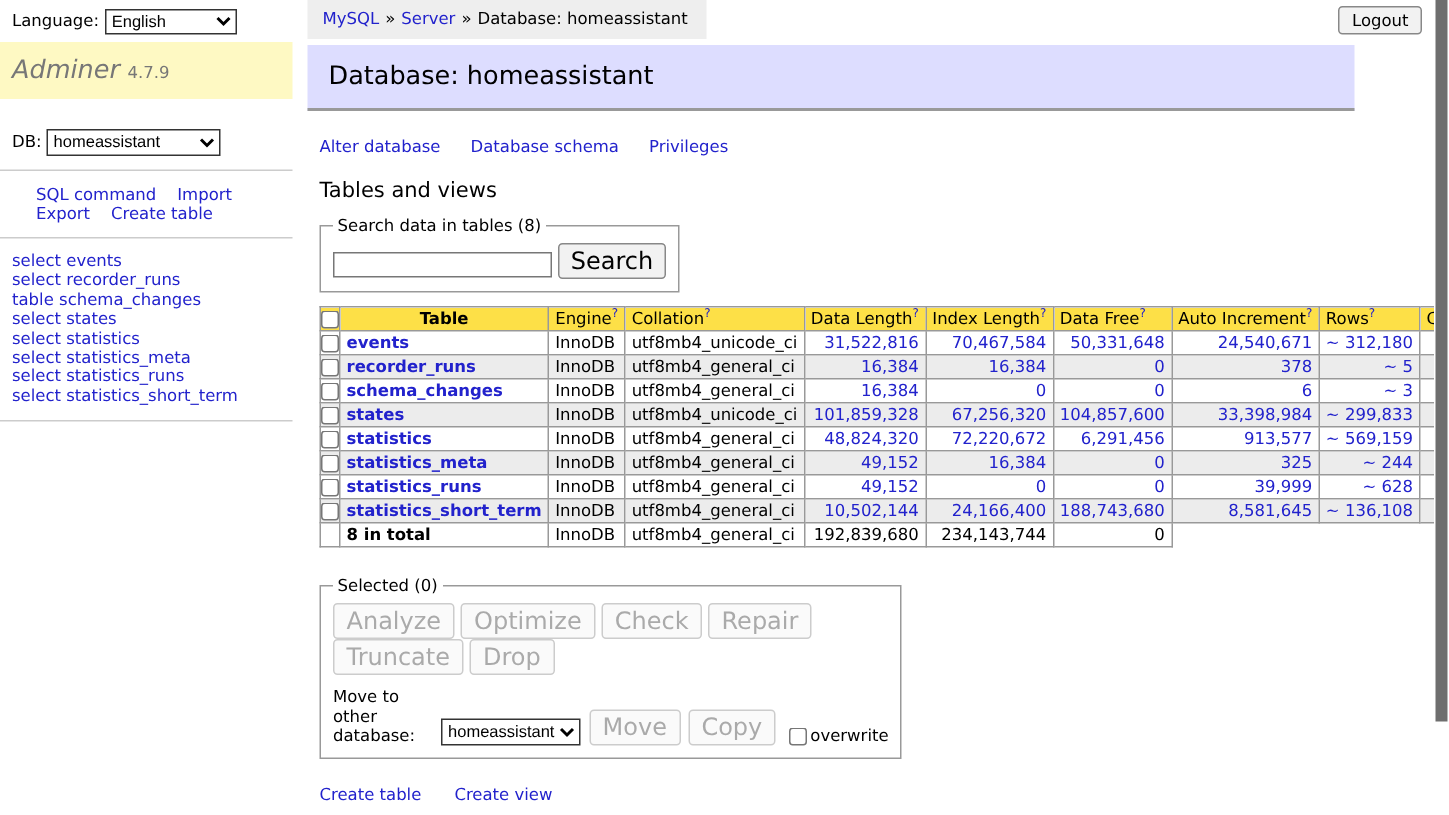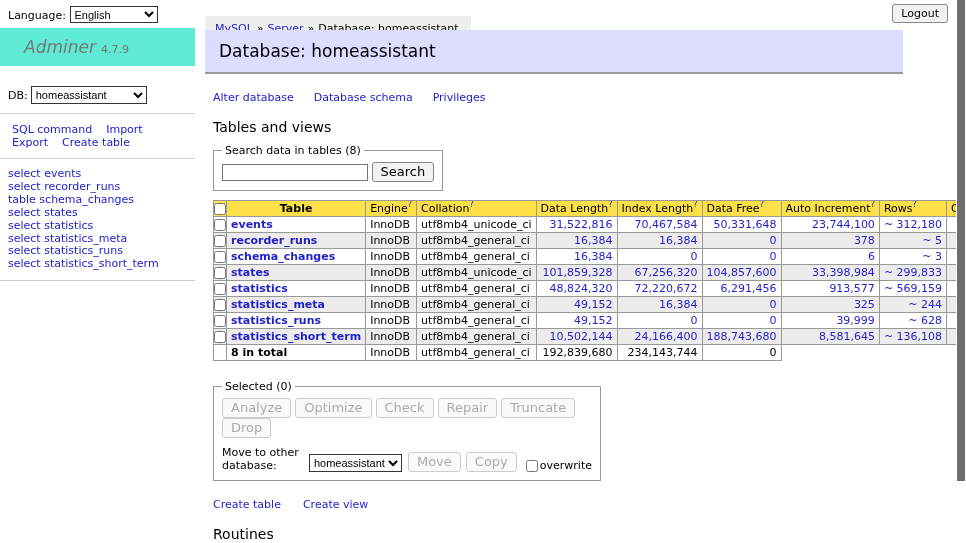--- a/index.html
+++ b/index.html
@@ -4,53 +4,53 @@
 <style>
   * { margin:0; padding:0; box-sizing:border-box; }
   html,body { width:966px; height:543px; background:#fff; overflow:hidden;
     font-family:"DejaVu Sans", sans-serif; font-size:11px; color:#000; position:relative; }
   a { color:#2222cc; text-decoration:none; cursor:pointer; }
 
   
   #sidebar { position:absolute; left:0; top:0; width:195px; }
   #language-row { padding:6px 0 0 8px; height:24px; }
   #language-row select { width:88px; height:17px; font-size:11px; border:1px solid #333; background:#fff; }
-  #brand-block { background:#5eead4; height:38px; margin-top:4px; padding:9px 0 0 24px; }
+  #brand-block { background:#fef9c3; height:38px; margin-top:4px; padding:9px 0 0 8px; }
   #brand-block .brand { font-style:italic; font-size:17px; color:#777; }
   #brand-block .version { font-size:11px; color:#777; margin-left:5px; }
   #db-row { padding:20px 0 0 8px; }
   #db-row select { width:116px; height:18px; font-size:11px; border:1px solid #333; background:#fff; margin-left:3px; }
   .side-hr { border:0; border-top:1px solid #ccc; margin:9px 0; }
-  #sidebar-actions { padding-left:12px; line-height:13px; }
+  #sidebar-actions { padding-left:24px; line-height:13px; }
   #sidebar-actions a { margin-right:14px; }
   #table-links { padding-left:8px; line-height:12.9px; }
   #table-links a { display:inline; }
 
   
-  #breadcrumb { position:absolute; left:205px; top:16px; background:#eee; padding:6px 12px 7px 10px;
+  #breadcrumb { position:absolute; left:205px; top:0; background:#eee; padding:6px 12px 7px 10px;
     white-space:nowrap; }
   #breadcrumb .sep { color:#000; margin:0 4px; }
   #logout-button { position:absolute; top:4px; right:18px; font-size:11px;
     font-family:"DejaVu Sans", sans-serif; padding:2px 8px; background:#f2f2f2;
     border:1px solid #888; border-radius:3px; cursor:pointer; }
 
   
   #main { position:absolute; left:205px; top:30px; width:698px; }
   #page-title { background:#ddf; font-size:17px; font-weight:normal; padding:11px 0 11px 14px;
     border-bottom:2px solid #999; }
   #db-links { margin:17px 0 0 8px; }
   #db-links a { margin-right:20px; }
   h3 { font-size:14px; font-weight:normal; }
   #tables-heading { margin:15px 0 0 8px; }
 
   fieldset { border:1px solid #999; padding:5px 8px 8px; margin-left:8px; width:-moz-fit-content; width:fit-content; }
   legend { font-size:11px; padding:0 3px; }
   #search-fieldset { margin-top:9px; }
   #search-input { width:146px; height:17px; border:1px solid #777; font-size:11px; padding:0 2px; }
-  .btn { font-size:13px; font-family:"DejaVu Sans", sans-serif; padding:1px 8px 2px; background:#f2f2f2;
+  .btn { font-size:16px; font-family:"DejaVu Sans", sans-serif; padding:1px 8px 2px; background:#f2f2f2;
     border:1px solid #888; border-radius:3px; cursor:pointer; }
   .btn[disabled] { color:#aaa; border-color:#ccc; background:#fafafa; cursor:default; }
 
   
   #tables-table { border-collapse:collapse; table-layout:fixed; margin:9px 0 0 8px; font-size:11px; }
   #tables-table td, #tables-table th { border:1px solid #999; padding:1px 4px; height:16px;
     overflow:hidden; white-space:nowrap; text-align:left; font-weight:normal; vertical-align:middle; }
   #tables-table thead th { background:#fde047; }
   #tables-table thead th.col-name { text-align:center; font-weight:bold; }
   #tables-table tbody tr.even { background:#ececec; }
@@ -166,21 +166,21 @@
       </thead>
     <tbody id="tbody">
         <tr>
           <td class="cb"><input type="checkbox" style=""></td>
           <th class="name"><a>events</a></th>
           <td>InnoDB</td>
           <td>utf8mb4_unicode_ci</td>
           <td class="num"><a>31,522,816</a></td>
           <td class="num"><a>70,467,584</a></td>
           <td class="num"><a>50,331,648</a></td>
-          <td class="num"><a>23,744,100</a></td>
+          <td class="num"><a>24,540,671</a></td>
           <td class="num"><a>~ 312,180</a></td>
           <td></td>
         </tr>
         <tr class="even">
           <td class="cb"><input type="checkbox" style=""></td>
           <th class="name"><a>recorder_runs</a></th>
           <td>InnoDB</td>
           <td>utf8mb4_general_ci</td>
           <td class="num"><a>16,384</a></td>
           <td class="num"><a>16,384</a></td>

